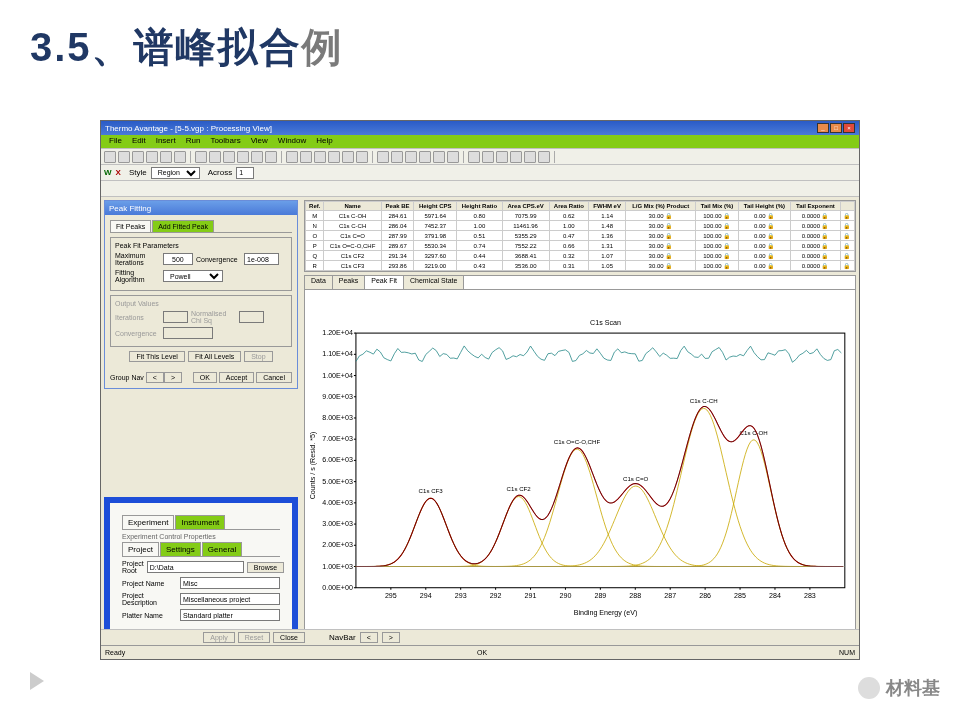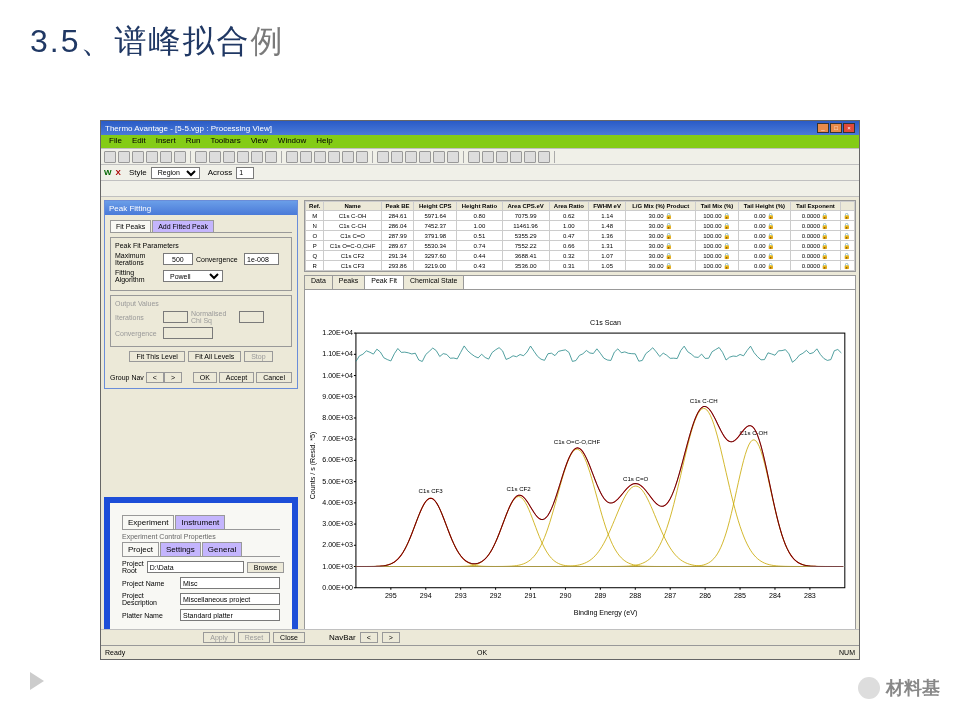--- a/index.html
+++ b/index.html
@@ -1,36 +1,36 @@
 <!DOCTYPE html>
 <html><head>
 <meta charset="utf-8">
 <style>
 *{box-sizing:border-box;margin:0;padding:0;font-family:Tahoma,Arial,sans-serif}
 body{width:960px;height:720px;background:#fff;overflow:hidden;position:relative}
-.slide-title{font-size:32px;font-weight:normal;color:#203864;padding:20px 30px 10px;letter-spacing:2px}
+.slide-title{font-size:40px;font-weight:bold;color:#203864;padding:20px 30px 10px;letter-spacing:2px}
 .slide-title .gray{color:#7a7a7a}
 .app{position:absolute;left:100px;top:120px;width:760px;height:540px;border:1px solid #666;background:#ece9d8;font-size:8px}
 .titlebar{height:14px;background:linear-gradient(#2a5bc6,#4a7ad8);color:#fff;display:flex;align-items:center;padding:0 4px}
 .titlebar .wctrl{margin-left:auto;display:flex;gap:1px}
 .titlebar .wbtn{width:12px;height:10px;background:#e88a4a;border:1px solid #333;font-size:6px;text-align:center;line-height:8px}
 .menubar{height:14px;background:#84cc16;border-bottom:1px solid #c0c0c0;display:flex;padding:0 3px}
 .menubar span{padding:1px 5px;cursor:pointer}
 .toolbar{height:16px;background:#f0f0e8;border-bottom:1px solid #c0c0c0;display:flex;align-items:center;padding:0 3px;gap:2px}
 .toolbar .tico{width:12px;height:12px;background:#ddd;border:1px solid #999;border-radius:1px}
 .toolbar .sep{width:1px;height:12px;background:#aaa;margin:0 2px}
 .toolbar2{height:16px;background:#f0f0e8;border-bottom:1px solid #c0c0c0;display:flex;align-items:center;padding:0 3px;gap:4px}
 .toolbar3{height:16px;background:#f0f0e8;border-bottom:1px solid #c0c0c0;display:flex;align-items:center;padding:0 3px;gap:2px}
 .content{display:flex;height:calc(100% - 90px)}
 .leftpane{width:200px;display:flex;flex-direction:column}
 .dialog{margin:3px;border:1px solid #6a8dd9;background:#ece9d8}
 .dlgtitle{height:14px;background:linear-gradient(#6a9ee8,#4a7ad8);color:#fff;padding:0 4px;display:flex;align-items:center}
 .dlgbody{padding:5px;font-size:7px}
 .tabs{display:flex;border-bottom:1px solid #999;margin-bottom:4px}
-.tab{padding:2px 5px;background:#c4b5fd;border:1px solid #999;border-bottom:none;margin-right:1px;cursor:pointer}
+.tab{padding:2px 5px;background:#84cc16;border:1px solid #999;border-bottom:none;margin-right:1px;cursor:pointer}
 .tab.active{background:#f8f8f4}
 .fieldset{border:1px solid #999;padding:4px;margin-bottom:4px}
 .fieldset-title{font-size:7px;margin-bottom:3px}
 .frow{display:flex;align-items:center;gap:3px;margin-bottom:3px}
 .frow label{width:45px;font-size:7px}
 input[type=text],select{font-size:7px;height:12px;border:1px solid #7a7a7a;padding:0 2px;background:#fff}
 input[type=text].dis{background:#ece9d8;color:#999}
 .btn{font-size:7px;padding:1px 6px;background:#ece9d8;border:1px solid #999;cursor:pointer}
 .btnrow{display:flex;gap:3px;justify-content:center;margin-top:4px}
 .bottompane{margin:3px;border:6px solid #1d4ed8;background:#f8f8f4;padding:12px}

